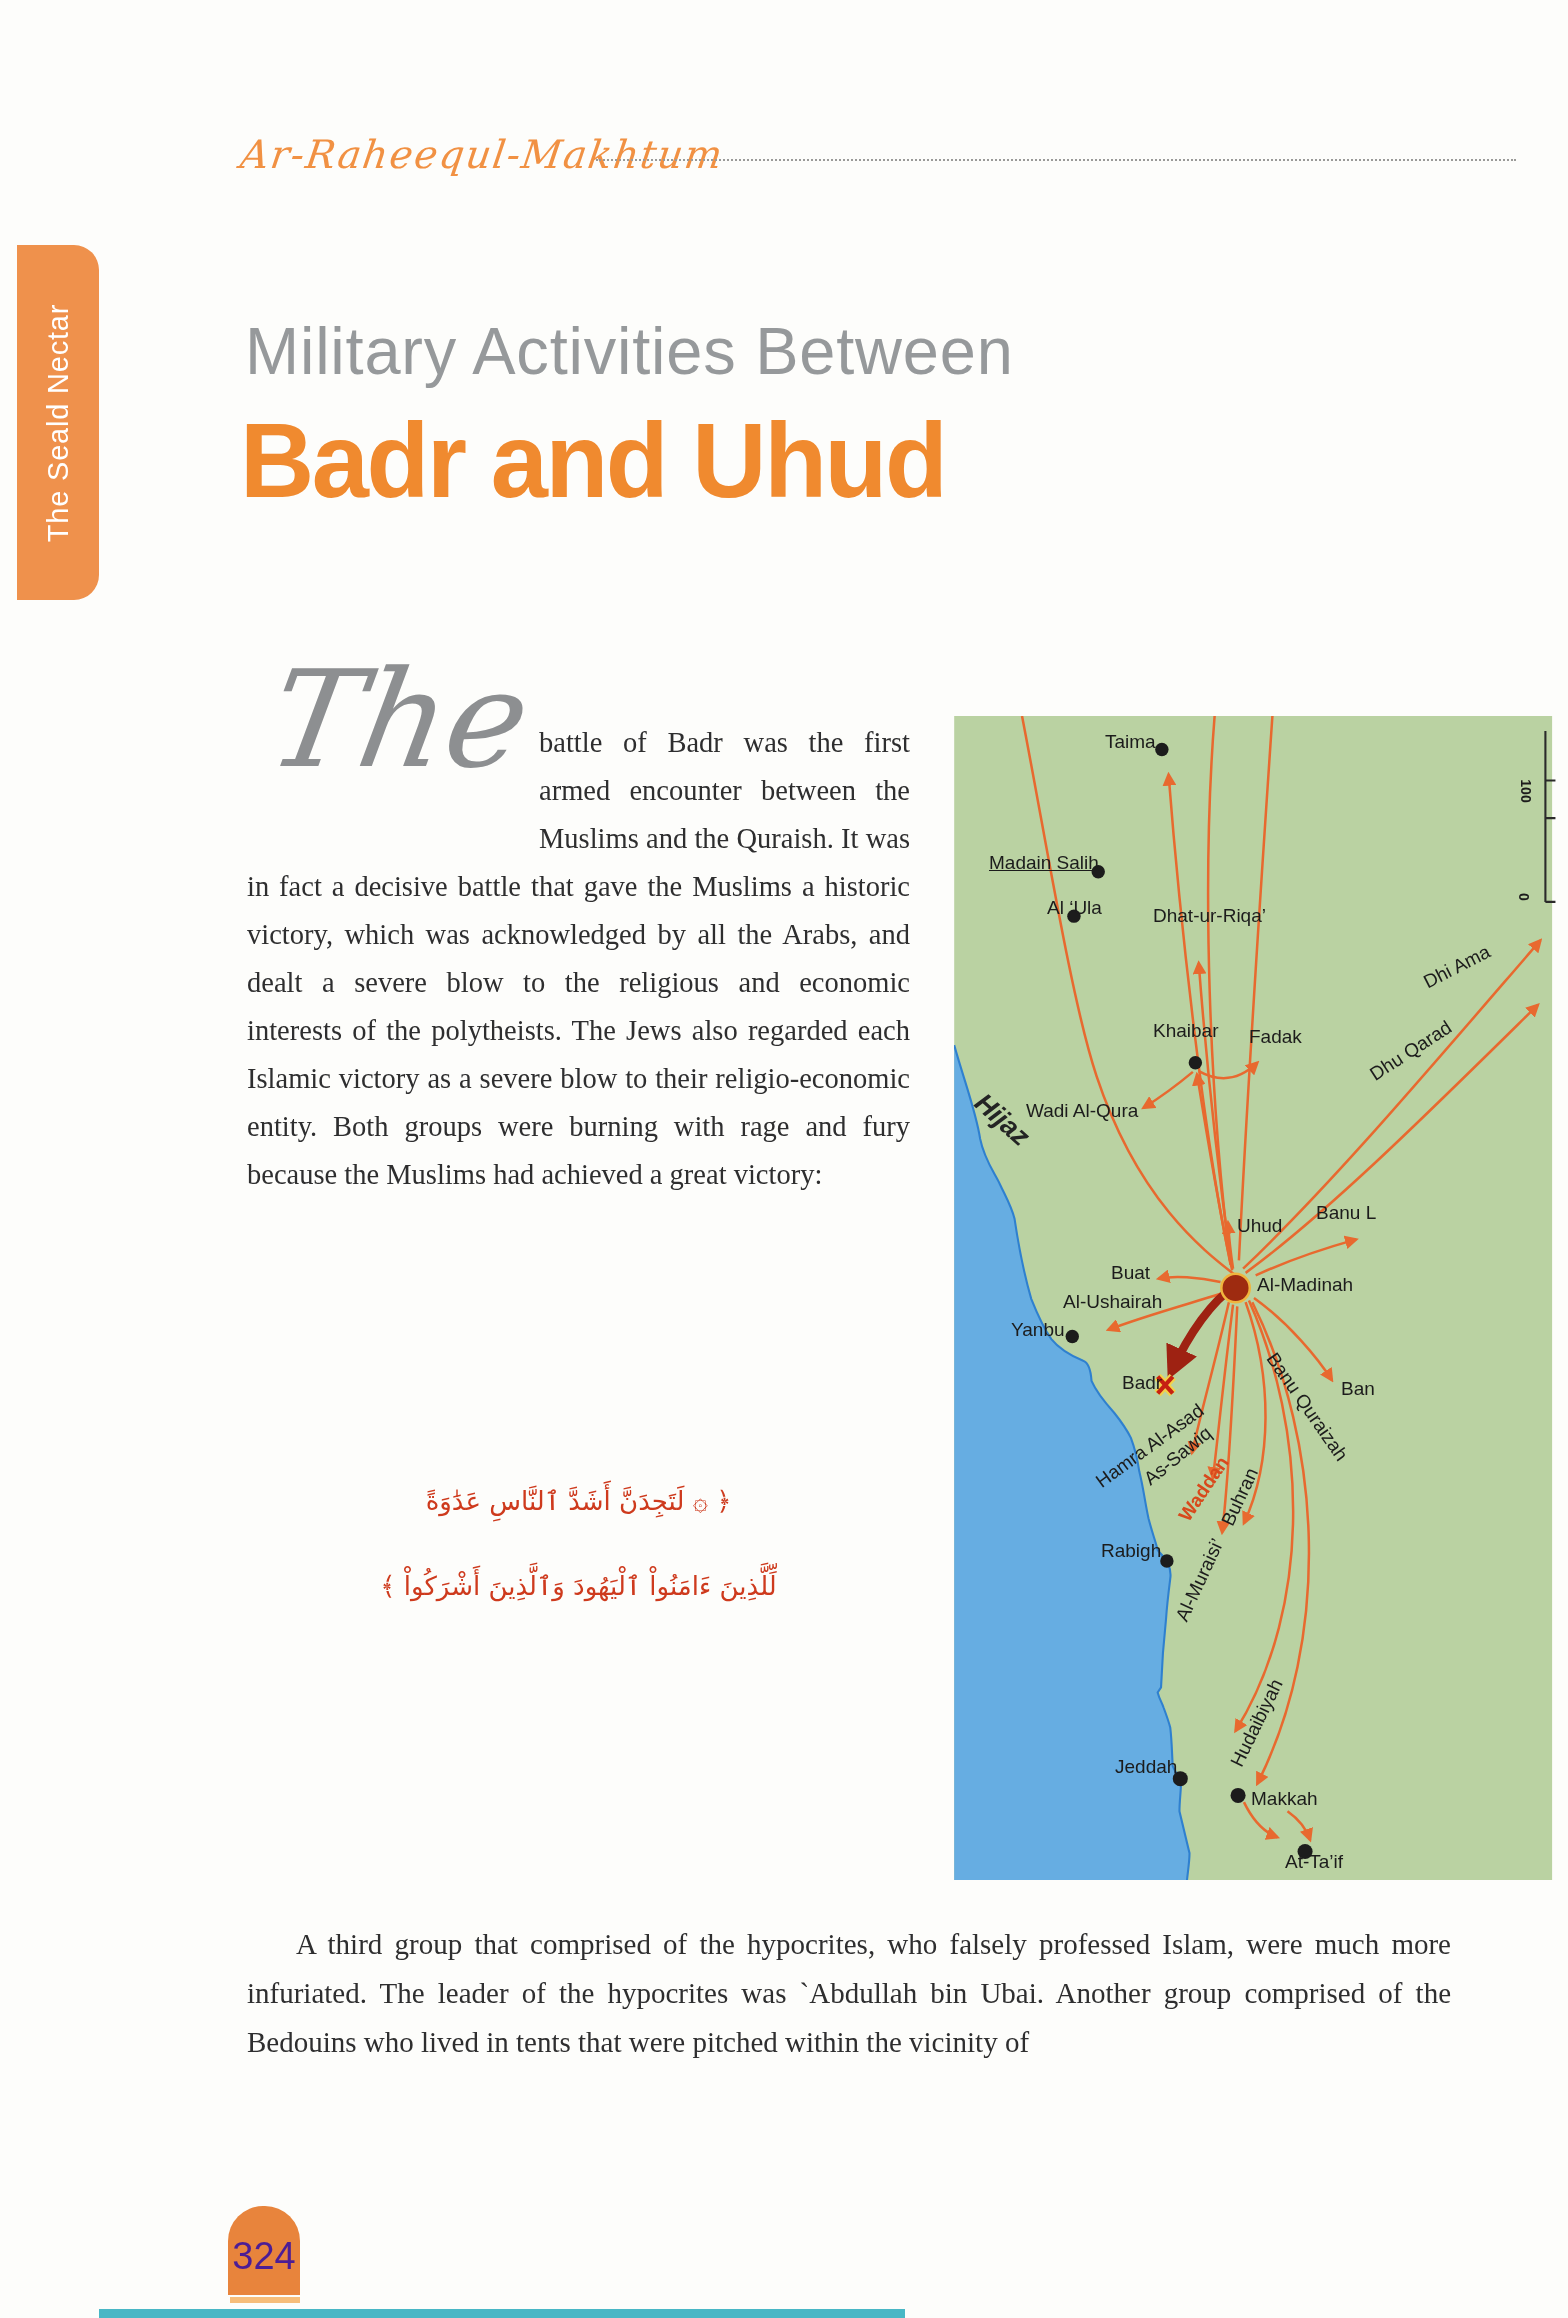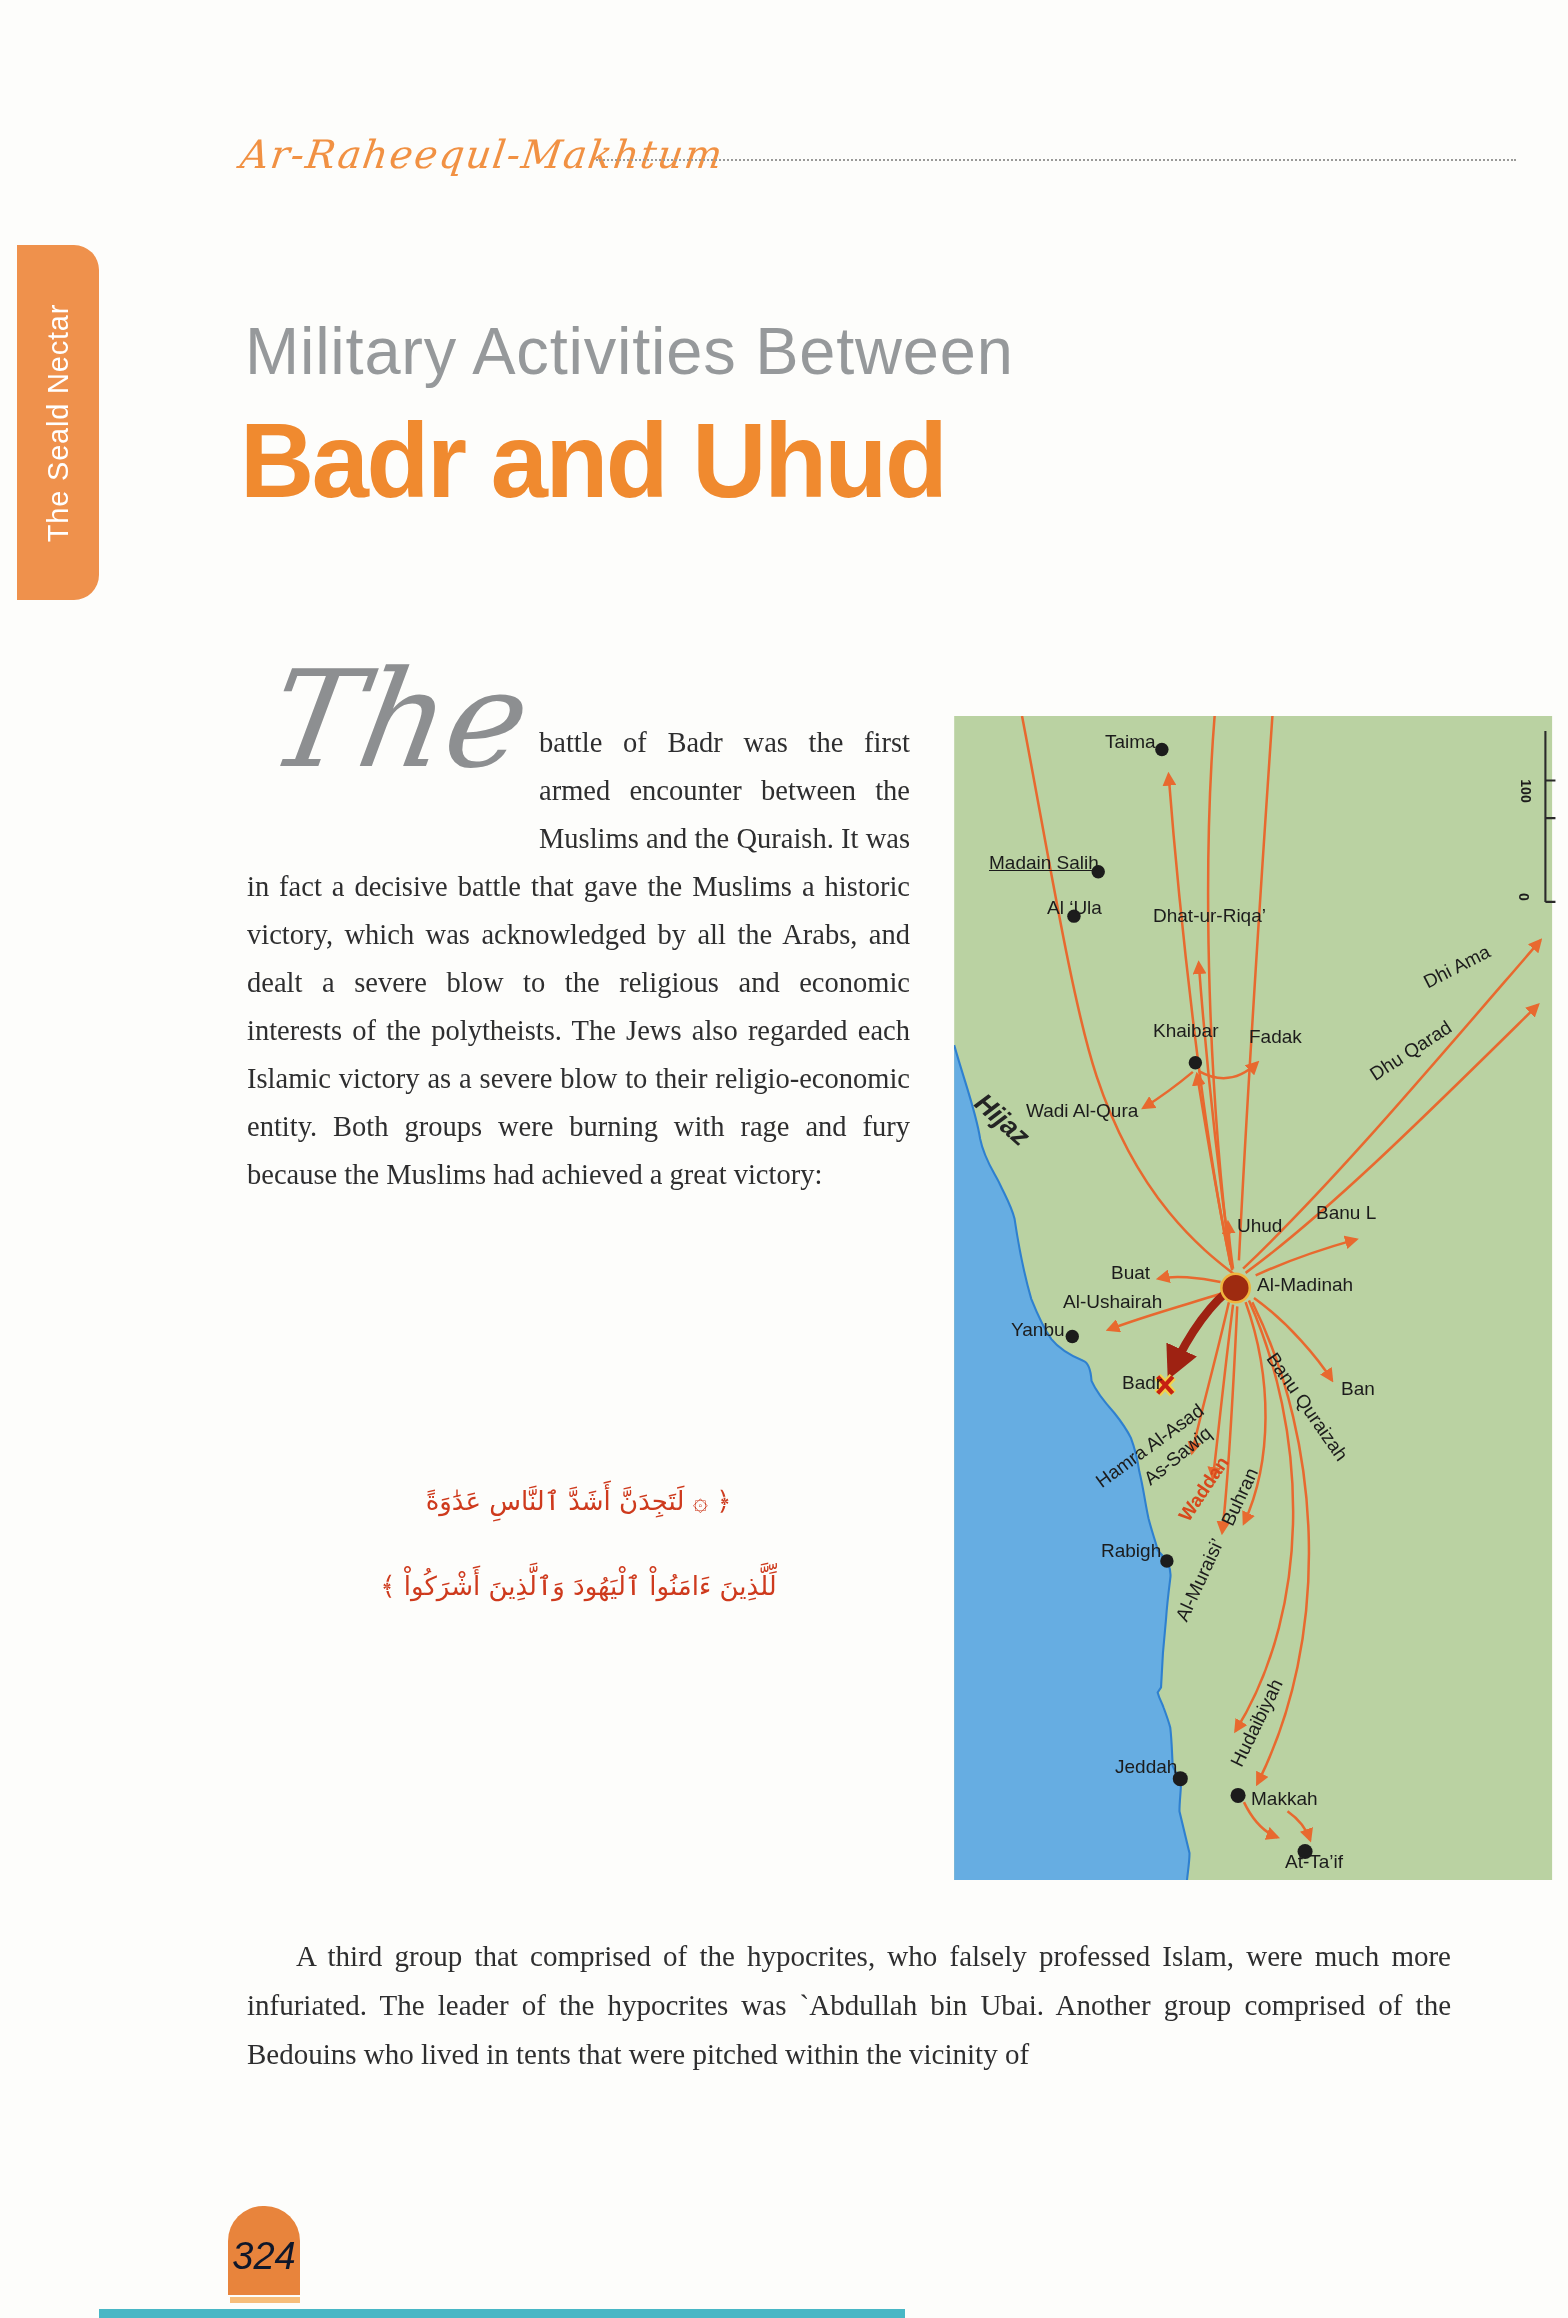--- a/index.html
+++ b/index.html
@@ -38,27 +38,27 @@
         font-family:"DejaVu Sans",sans-serif;font-size:26px;line-height:85px;color:#ce3a1d;}
 
   
   .transl{position:absolute;left:285px;top:1662px;width:627px;
         font-family:"Liberation Sans",sans-serif;font-size:28px;line-height:49px;
         text-align:justify;color:#333334;}
   .transl i{font-style:italic;}
 
   
   .para2{position:absolute;left:247px;top:1920px;width:1204px;font-size:29px;line-height:49px;
-        text-align:justify;text-indent:49px;margin-top:12px;}
+        text-align:justify;text-indent:49px;}
 
   
   .pagetab{position:absolute;left:228px;top:2206px;width:72px;height:89px;background:#e8843c;
         border-radius:35px 35px 0 0;}
   .pagetab span{position:absolute;left:50%;top:56%;transform:translate(-50%,-50%);
-        font-family:"Liberation Sans",sans-serif;font-size:38px;color:#0f172a;font-style:italic;}
+        font-family:"Liberation Sans",sans-serif;font-size:38px;color:#4c1d95;}
   .pagetab-line{position:absolute;left:230px;top:2297px;width:70px;height:5.9px;background:#f6bd7a;}
   .teal-bar{position:absolute;left:99px;top:2309px;width:806px;height:10px;background:#49b7c5;}
 
   
   .map{position:absolute;left:954px;top:716px;width:605px;height:1164px;overflow:hidden;}
   .map svg{position:absolute;left:0;top:0;}
   .maplbl{position:absolute;font-family:"Liberation Sans",sans-serif;font-size:19px;color:#1c1c1c;
         white-space:nowrap;z-index:2;}
   .ctr{transform:translate(-50%,-50%) rotate(var(--r,0deg));}
   .lbl-hijaz{font-size:27px;font-weight:bold;font-style:italic;color:#242424;}

